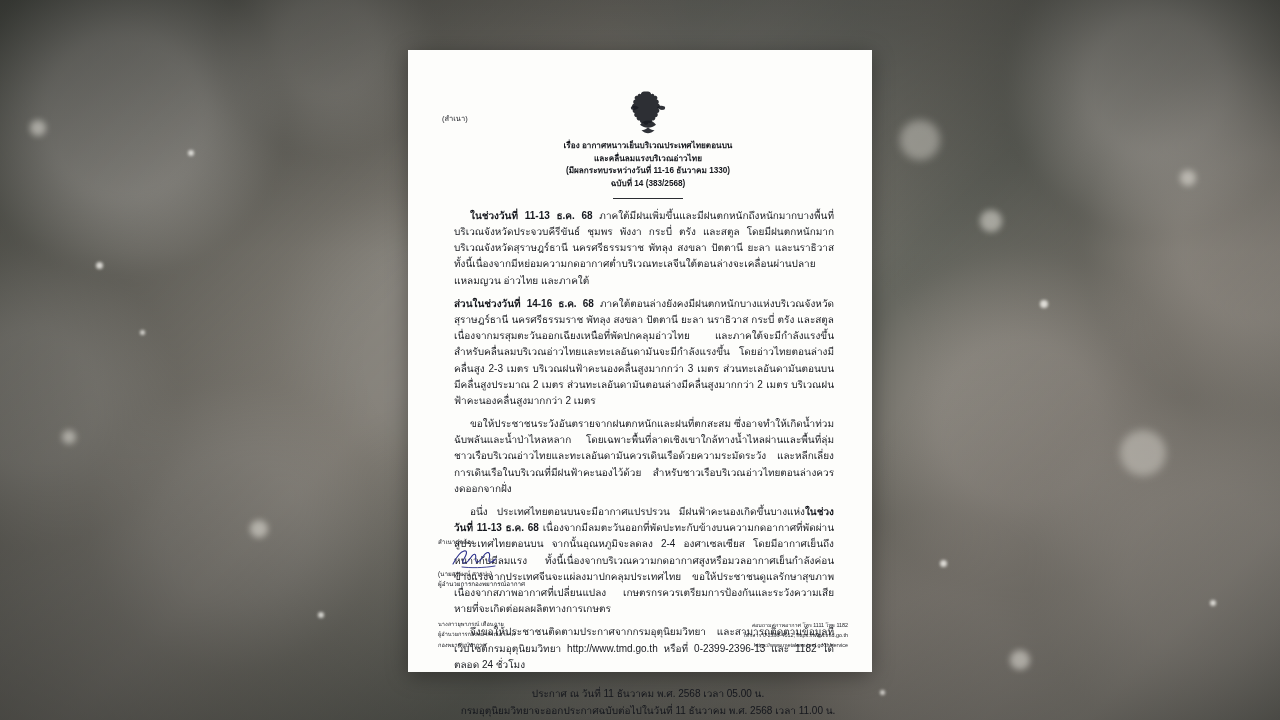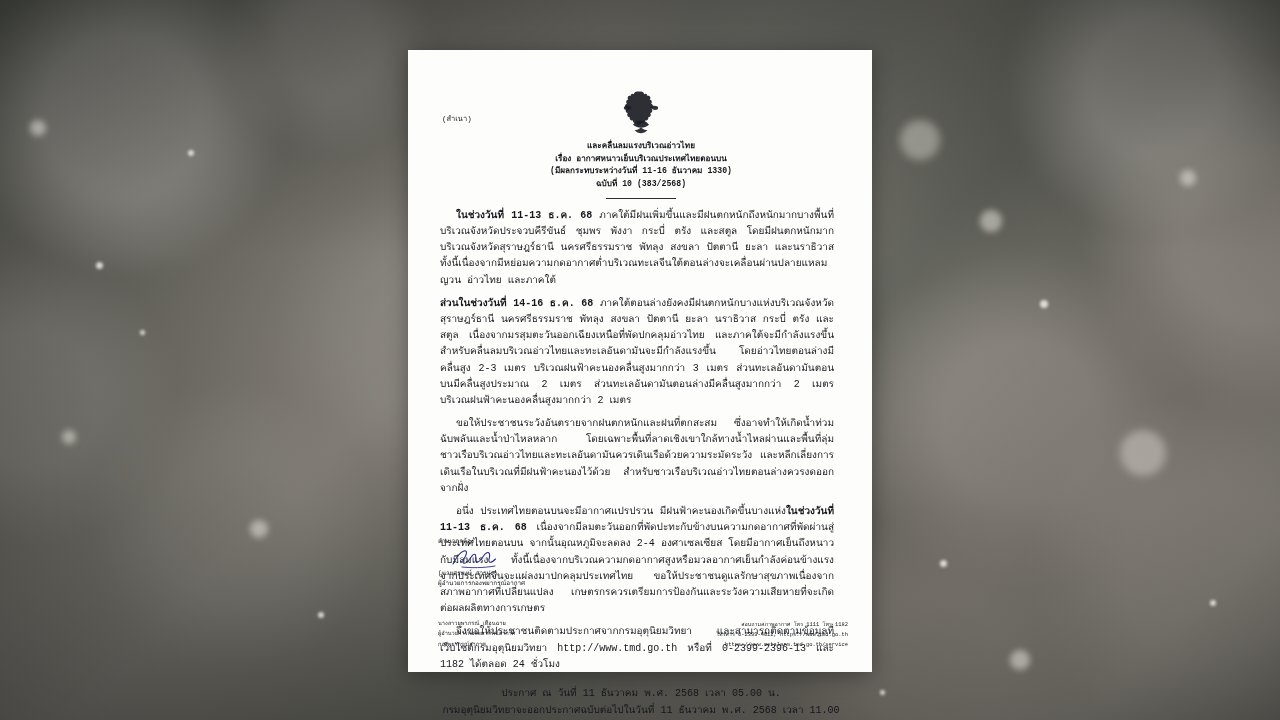--- a/index.html
+++ b/index.html
@@ -64,24 +64,24 @@
     left: 408px;
     top: 50px;
     width: 464px;
     height: 622px;
     background: #fdfdfb;
     box-shadow: 0 4px 20px rgba(0,0,0,0.35);
   }
   #page-inner {
     position: absolute;
     inset: 0;
-    padding: 16px 30px 12px 32px;
+    padding: 16px 30px 12px 46px;
     box-sizing: border-box;
     color: #14161c;
-    font-family: Liberation Mono, monospace;
+    font-family: Liberation Sans, sans-serif;
   }
 
   .copy-mark {
     position: absolute;
     left: 34px;
     top: 62px;
     font-size: 7.5px;
     color: #17191f;
   }
 
@@ -199,24 +199,24 @@
             <path d="M19 1.5c1.6 0 2.9 1.2 3.2 2.8.5-.4 1.2-.6 1.9-.4.9.3 1.4 1.2 1.2 2.1 1.1-.5 2.4 0 2.9 1.1.4.9.1 1.9-.6 2.5 1.2.1 2.2 1.1 2.2 2.3 0 .7-.3 1.3-.8 1.7 1.3.4 2.2 1.7 1.9 3-.2.9-.9 1.6-1.7 1.8 1.1.8 1.5 2.3.8 3.5-.4.7-1.1 1.1-1.8 1.2.8 1 .8 2.5-.1 3.4-.5.5-1.2.8-1.9.7.4 1.2-.1 2.5-1.2 3.1-.6.3-1.3.3-1.9.1.1 1.2-.7 2.3-1.9 2.6-.6.1-1.2 0-1.7-.3-.2 1.2-1.2 2.1-2.5 2.1s-2.3-.9-2.5-2.1c-.5.3-1.1.4-1.7.3-1.2-.3-2-1.4-1.9-2.6-.6.2-1.3.2-1.9-.1-1.1-.6-1.6-1.9-1.2-3.1-.7.1-1.4-.2-1.9-.7-.9-.9-.9-2.4-.1-3.4-.7-.1-1.4-.5-1.8-1.2-.7-1.2-.3-2.7.8-3.5-.8-.2-1.5-.9-1.7-1.8-.3-1.3.6-2.6 1.9-3-.5-.4-.8-1-.8-1.7 0-1.2 1-2.2 2.2-2.3-.7-.6-1-1.6-.6-2.5.5-1.1 1.8-1.6 2.9-1.1-.2-.9.3-1.8 1.2-2.1.7-.2 1.4 0 1.9.4.3-1.6 1.6-2.8 3.2-2.8z" opacity="0.92"></path>
             <path d="M19 30.5c3.2 0 6.2 1.6 8 4.2-2.4 2-5.1 3-8 3s-5.6-1-8-3c1.8-2.6 4.8-4.2 8-4.2z" opacity="0.92"></path>
             <path d="M2.5 16.5c2.6-1.4 5.4-.9 7.3.9-1.5 1.9-3.9 2.9-6.2 2.4-.9-.2-1.6-1-1.7-1.9-.1-.6.1-1.1.6-1.4z" opacity="0.9"></path>
             <path d="M35.5 16.5c-2.6-1.4-5.4-.9-7.3.9 1.5 1.9 3.9 2.9 6.2 2.4.9-.2 1.6-1 1.7-1.9.1-.6-.1-1.1-.6-1.4z" opacity="0.9"></path>
             <path d="M19 37.6c1.8 1.6 4.1 2.6 6.5 2.7-1.9 1.9-4.4 2.9-6.5 2.9s-4.6-1-6.5-2.9c2.4-.1 4.7-1.1 6.5-2.7z" opacity="0.9"></path>
           </g>
         </svg>
       </div>
 
       <div class="heading">
+        <div>เรื่อง อากาศหนาวเย็นบริเวณประเทศไทยตอนบน</div>
         <div>และคลื่นลมแรงบริเวณอ่าวไทย</div>
-        <div>เรื่อง อากาศหนาวเย็นบริเวณประเทศไทยตอนบน</div>
         <div>(มีผลกระทบระหว่างวันที่ 11-16 ธันวาคม 1330)</div>
-        <div>ฉบับที่ 10 (383/2568)</div>
+        <div>ฉบับที่ 14 (383/2568)</div>
       </div>
 
       <div class="rule"></div>
 
       <div id="body-container">
           <p class="body-block"><span class="ind"></span><b>ในช่วงวันที่ 11-13 ธ.ค. 68 </b><span>ภาคใต้มีฝนเพิ่มขึ้นและมีฝนตกหนักถึงหนักมากบางพื้นที่บริเวณจังหวัดประจวบคีรีขันธ์ ชุมพร พังงา กระบี่ ตรัง และสตูล โดยมีฝนตกหนักมากบริเวณจังหวัดสุราษฎร์ธานี นครศรีธรรมราช พัทลุง สงขลา ปัตตานี ยะลา และนราธิวาส ทั้งนี้เนื่องจากมีหย่อมความกดอากาศต่ำบริเวณทะเลจีนใต้ตอนล่างจะเคลื่อนผ่านปลายแหลมญวน อ่าวไทย และภาคใต้ </span></p>
           <p class="body-block"><b>ส่วนในช่วงวันที่ 14-16 ธ.ค. 68 </b><span>ภาคใต้ตอนล่างยังคงมีฝนตกหนักบางแห่งบริเวณจังหวัดสุราษฎร์ธานี นครศรีธรรมราช พัทลุง สงขลา ปัตตานี ยะลา นราธิวาส กระบี่ ตรัง และสตูล เนื่องจากมรสุมตะวันออกเฉียงเหนือที่พัดปกคลุมอ่าวไทย และภาคใต้จะมีกำลังแรงขึ้น สำหรับคลื่นลมบริเวณอ่าวไทยและทะเลอันดามันจะมีกำลังแรงขึ้น โดยอ่าวไทยตอนล่างมีคลื่นสูง 2-3 เมตร บริเวณฝนฟ้าคะนองคลื่นสูงมากกว่า 3 เมตร ส่วนทะเลอันดามันตอนบนมีคลื่นสูงประมาณ 2 เมตร ส่วนทะเลอันดามันตอนล่างมีคลื่นสูงมากกว่า 2 เมตร บริเวณฝนฟ้าคะนองคลื่นสูงมากกว่า 2 เมตร</span></p>
           <p class="body-block"><span class="ind"></span><span>ขอให้ประชาชนระวังอันตรายจากฝนตกหนักและฝนที่ตกสะสม ซึ่งอาจทำให้เกิดน้ำท่วมฉับพลันและน้ำป่าไหลหลาก โดยเฉพาะพื้นที่ลาดเชิงเขาใกล้ทางน้ำไหลผ่านและพื้นที่ลุ่ม ชาวเรือบริเวณอ่าวไทยและทะเลอันดามันควรเดินเรือด้วยความระมัดระวัง และหลีกเลี่ยงการเดินเรือในบริเวณที่มีฝนฟ้าคะนองไว้ด้วย สำหรับชาวเรือบริเวณอ่าวไทยตอนล่างควรงดออกจากฝั่ง</span></p>
           <p class="body-block"><span class="ind"></span><span>อนึ่ง ประเทศไทยตอนบนจะมีอากาศแปรปรวน มีฝนฟ้าคะนองเกิดขึ้นบางแห่ง</span><b>ในช่วงวันที่ 11-13 ธ.ค. 68 </b><span>เนื่องจากมีลมตะวันออกที่พัดปะทะกับข้างบนความกดอากาศที่พัดผ่านสู่ประเทศไทยตอนบน จากนั้นอุณหภูมิจะลดลง 2-4 องศาเซลเซียส โดยมีอากาศเย็นถึงหนาวกับมีลมแรง ทั้งนี้เนื่องจากบริเวณความกดอากาศสูงหรือมวลอากาศเย็นกำลังค่อนข้างแรงจากประเทศจีนจะแผ่ลงมาปกคลุมประเทศไทย ขอให้ประชาชนดูแลรักษาสุขภาพเนื่องจากสภาพอากาศที่เปลี่ยนแปลง เกษตรกรควรเตรียมการป้องกันและระวังความเสียหายที่จะเกิดต่อผลผลิตทางการเกษตร</span></p>
           <p class="body-block"><span class="ind"></span><span>จึงขอให้ประชาชนติดตามประกาศจากกรมอุตุนิยมวิทยา และสามารถติดตามข้อมูลที่เว็บไซต์กรมอุตุนิยมวิทยา http://www.tmd.go.th หรือที่ 0-2399-2396-13 และ 1182 ได้ตลอด 24 ชั่วโมง</span></p>

